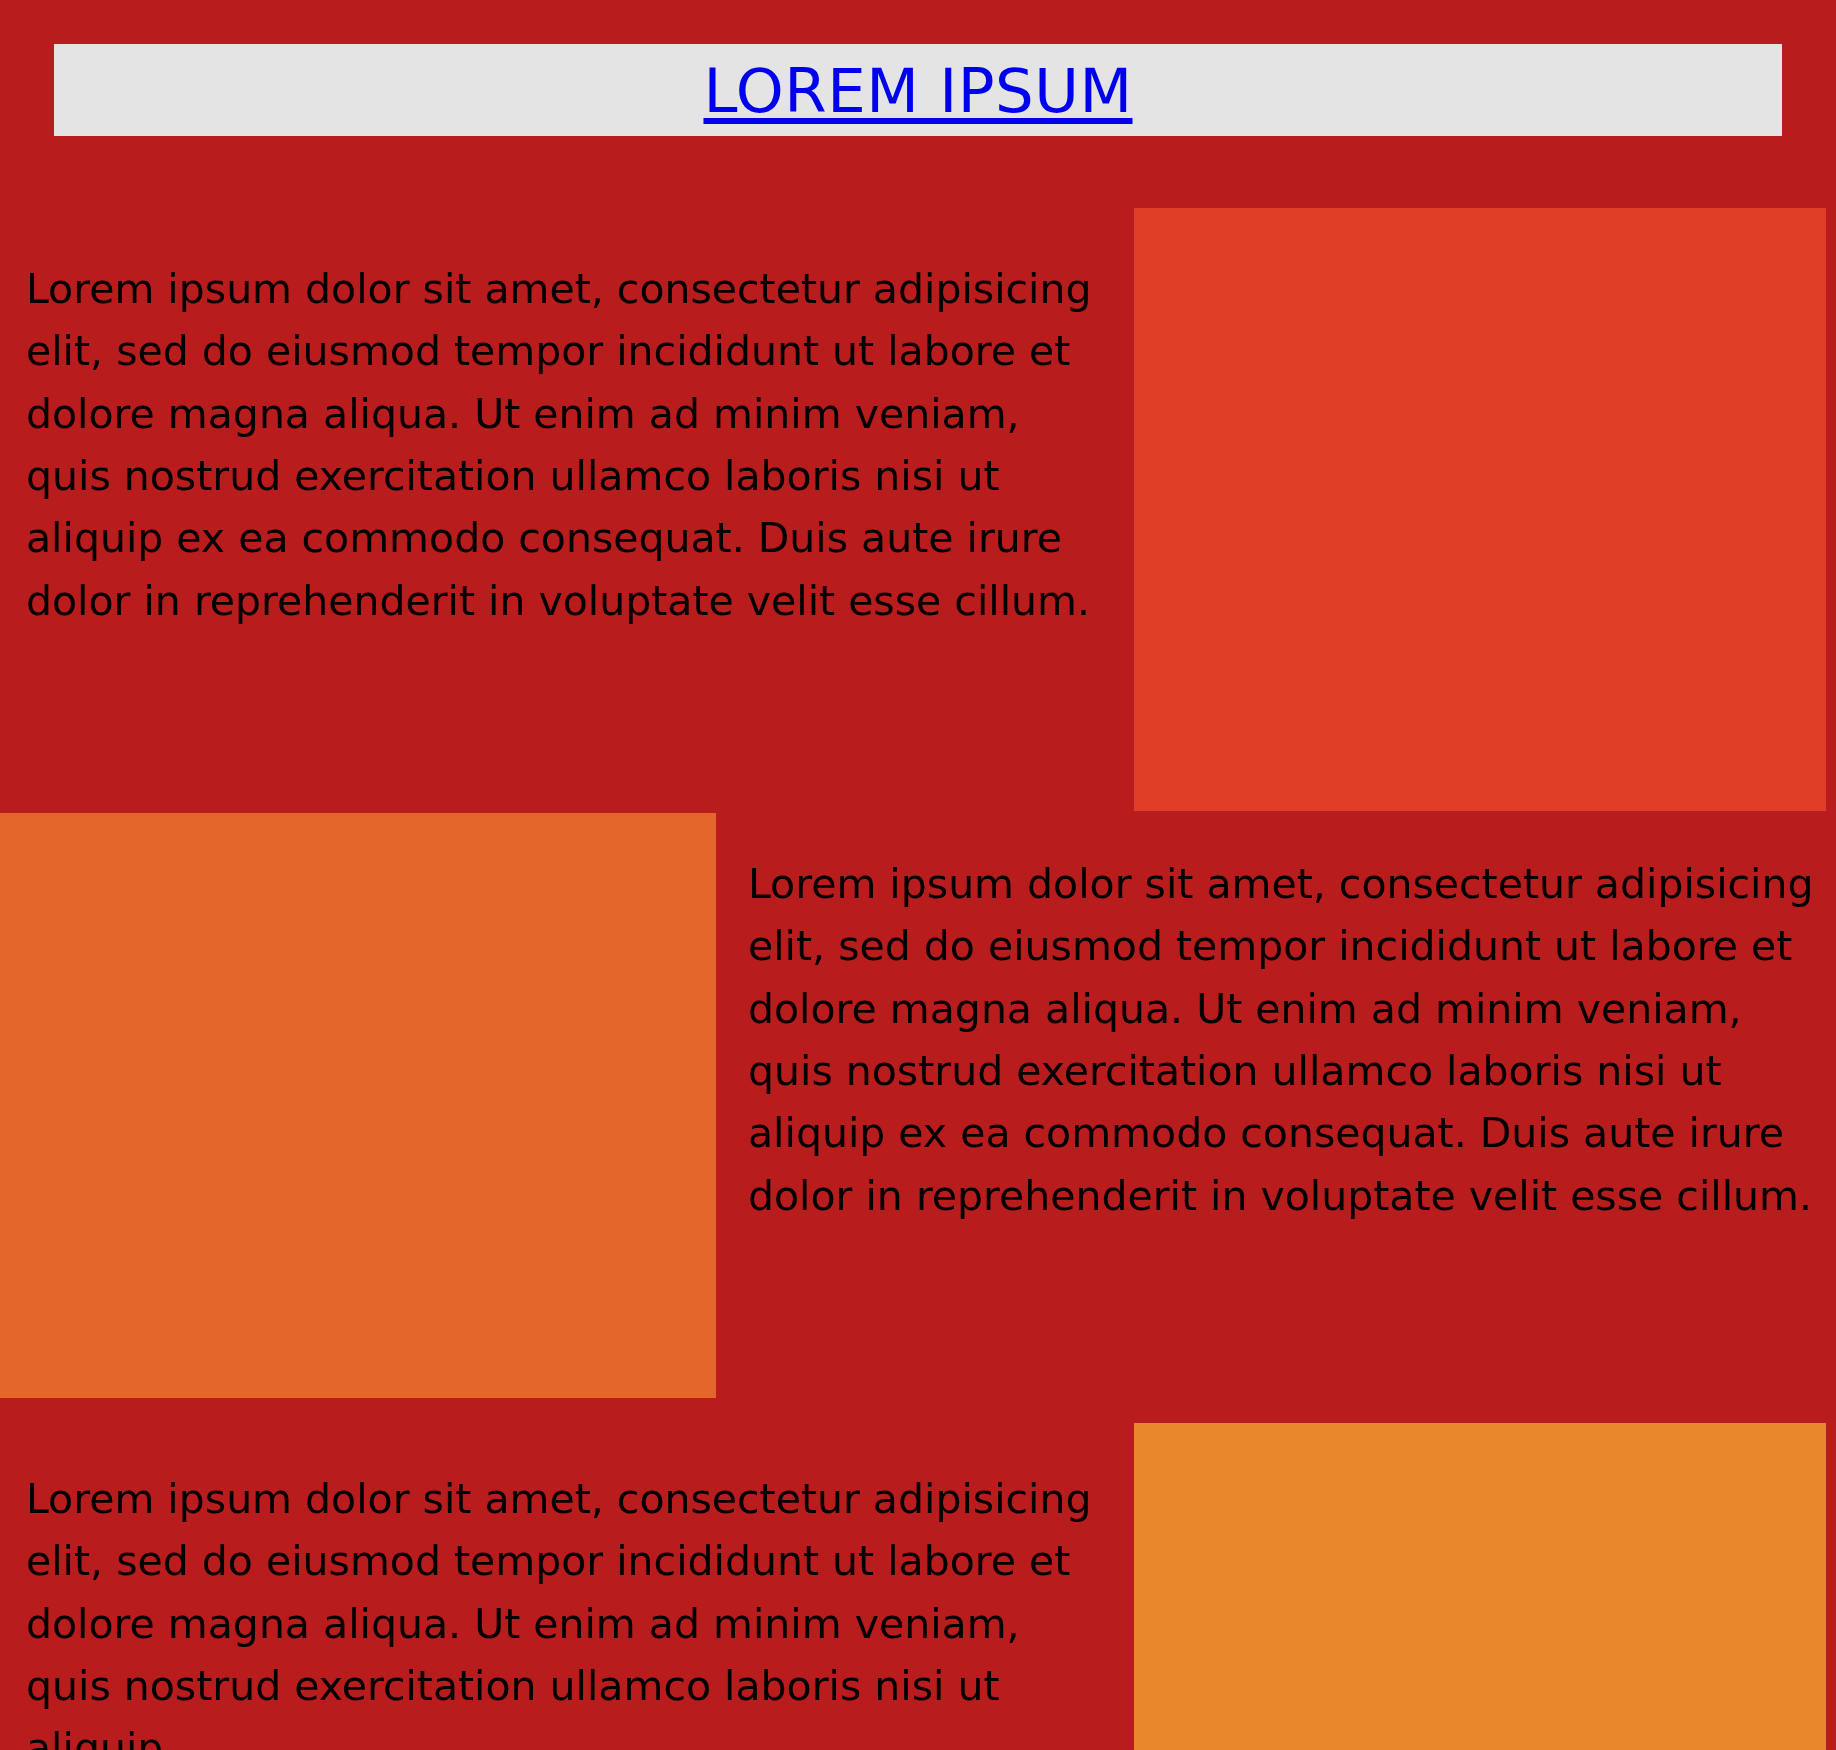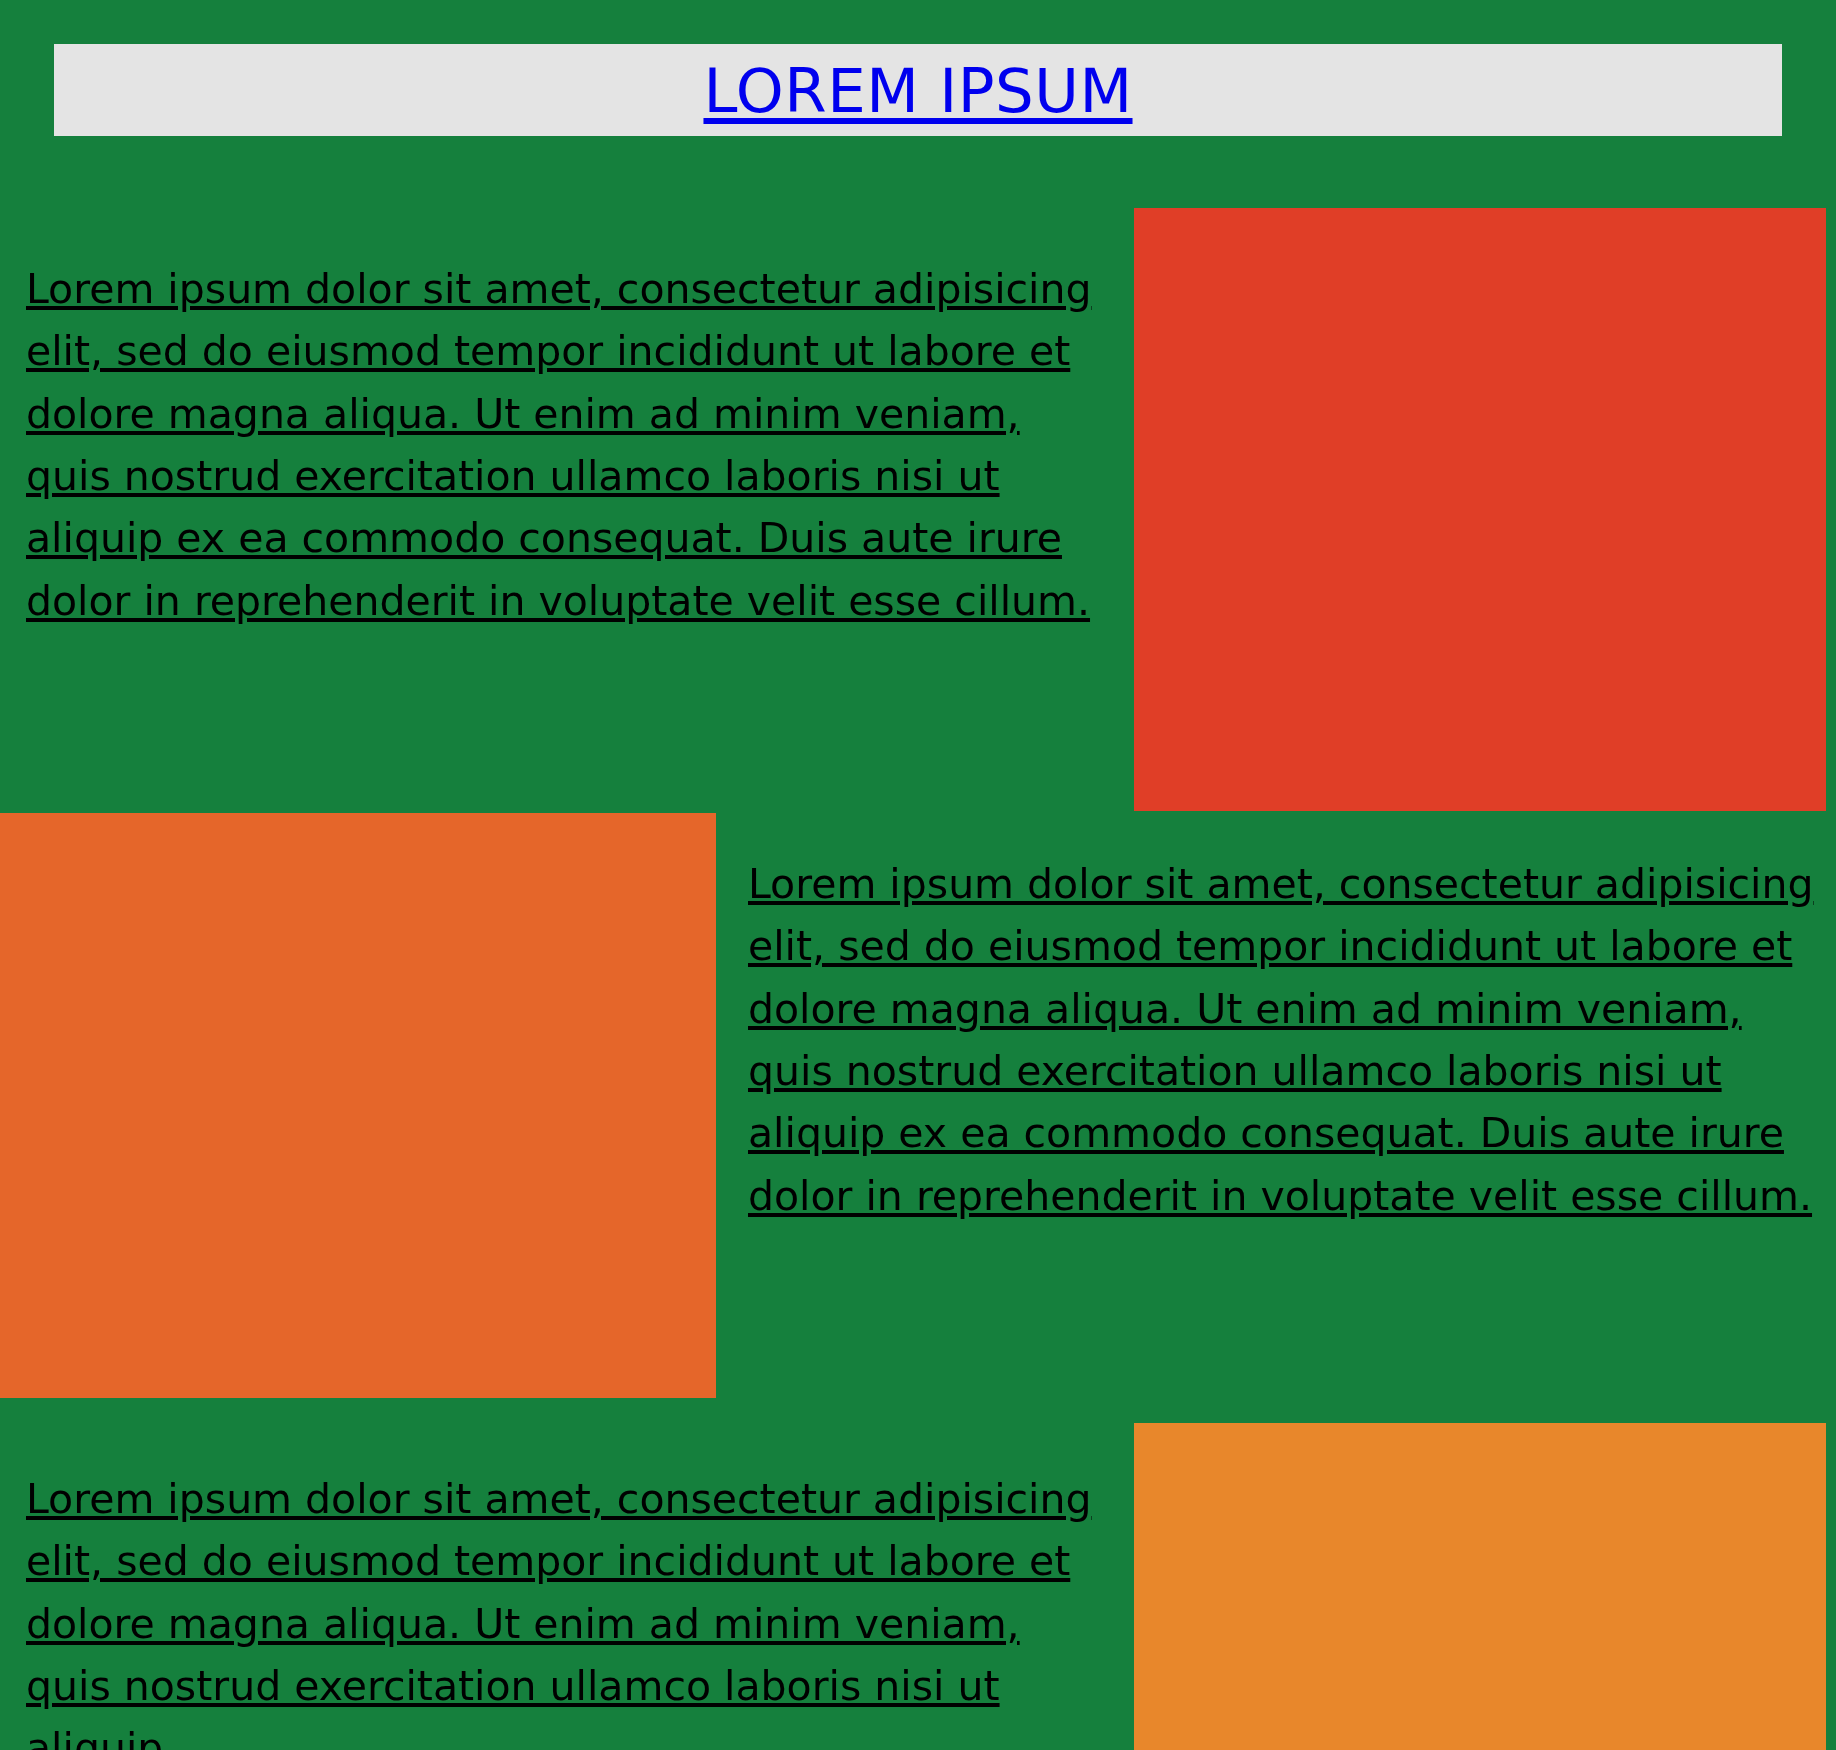--- a/index.html
+++ b/index.html
@@ -10,21 +10,21 @@
   body {
     width: 1836px;
     height: 1750px;
     overflow: hidden;
     font-family: "DejaVu Sans", sans-serif;
   }
   .page {
     position: relative;
     width: 1836px;
     height: 1750px;
-    background: #15803d;
+    background: #b91c1c;
     box-sizing: border-box;
   }
 
   
   .header-band {
     position: absolute;
     left: 54px;
     top: 44px;
     width: 1728px;
     height: 92px;
@@ -45,21 +45,20 @@
     cursor: pointer;
   }
 
   
   .para {
     font-family: "DejaVu Sans", sans-serif;
     font-size: 41px;
     line-height: 1.52;
     color: #000000;
     font-weight: 400;
-    text-decoration: underline;
   }
 
   
   .block1-text {
     position: absolute;
     left: 26px;
     top: 258px;
     width: 1090px;
   }
   .block1-img {

